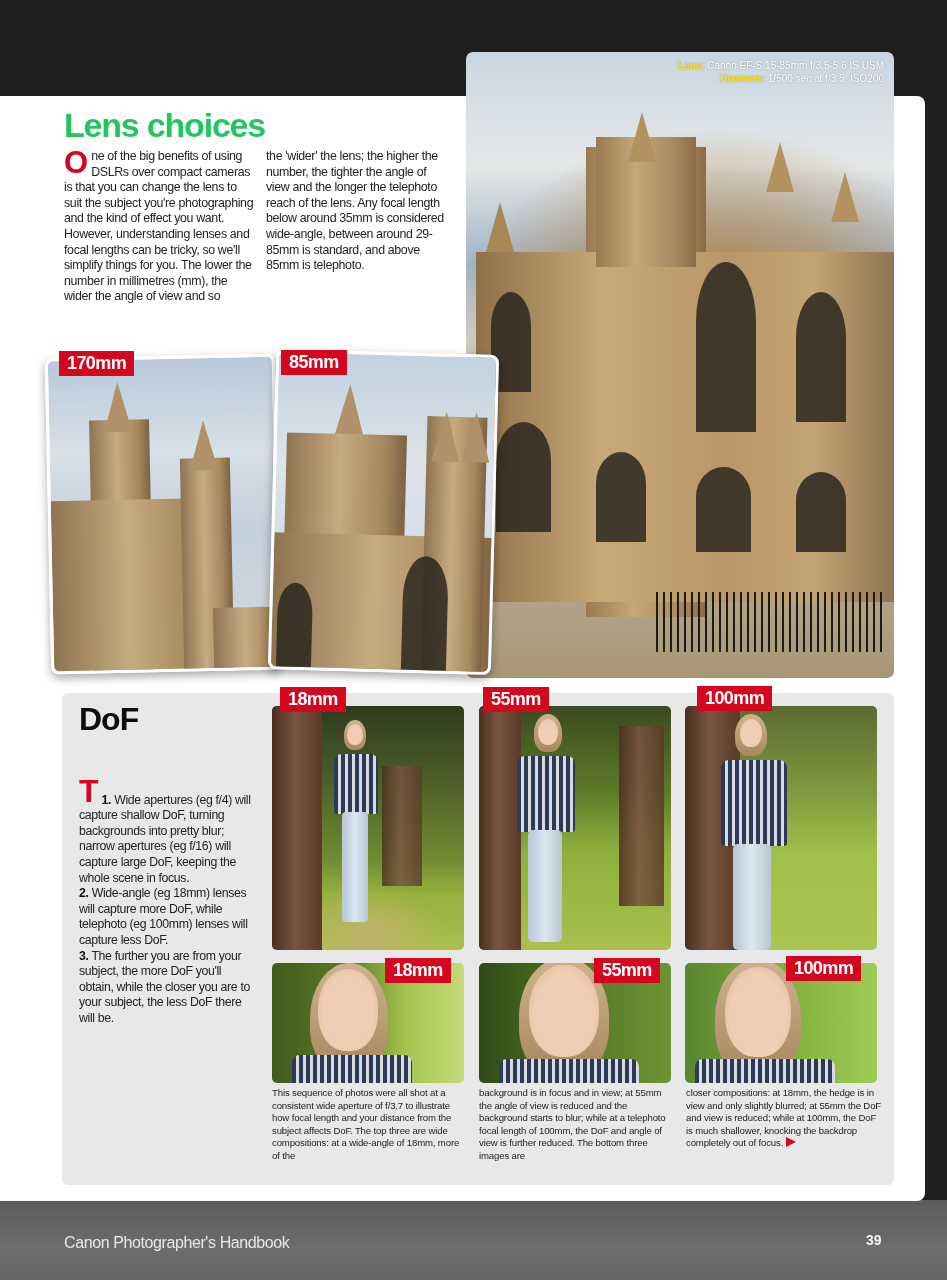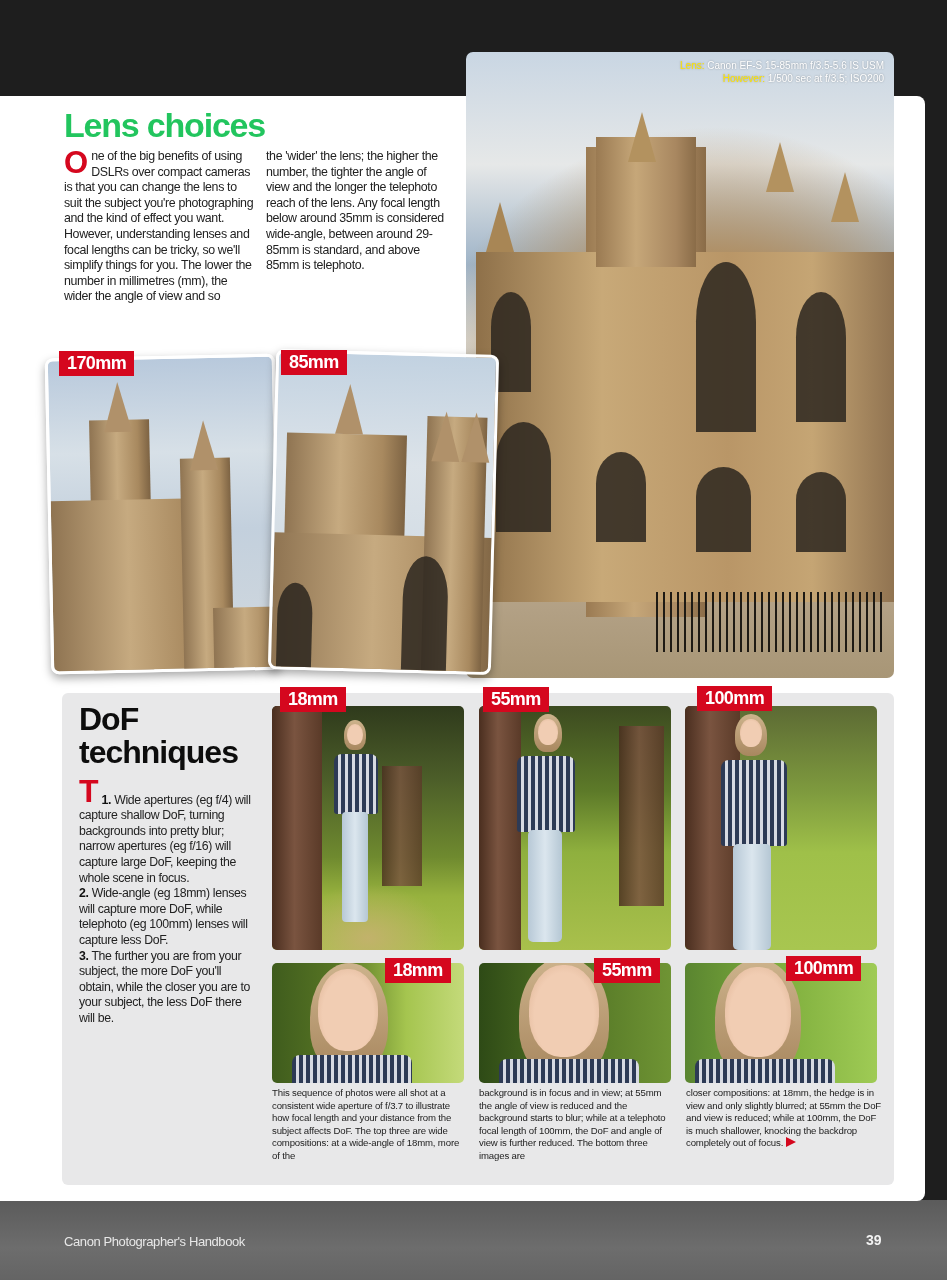--- a/index.html
+++ b/index.html
@@ -19,21 +19,21 @@
 
   
   .main-photo{position:absolute;left:466px;top:52px;width:428px;height:626px;border-radius:7px;overflow:hidden;
     background:
       linear-gradient(180deg,rgba(0,0,0,0) 84%,#b7a58b 84%,#a89676 100%),
       radial-gradient(ellipse 70% 48% at 58% 60%,#c9a978 0%,#b08d5f 55%,rgba(176,141,95,0) 100%),
       linear-gradient(180deg,#c9d6e3 0%,#e6e8e8 18%,#9fb4c8 34%,#dfe4e6 46%,#c8d4df 60%,#cfd8df 100%)}
   .cath{position:absolute;background:linear-gradient(90deg,#9a7a52,#c6a779 40%,#a88760 80%,#8a6c48)}
   .win{position:absolute;background:#2b261f;border-radius:50% 50% 0 0/35% 35% 0 0;opacity:.85}
   .caption-exif{position:absolute;right:10px;top:7px;text-align:right;font-size:10px;line-height:13px;color:#fff;text-shadow:0 0 2px rgba(0,0,0,.35)}
-  .exif-key{color:#ffe500;font-weight:400}
+  .exif-key{color:#ffe500;font-weight:700}
 
   
   .thumb{position:absolute;border:3px solid #fff;border-radius:8px;overflow:hidden;box-shadow:0 4px 10px rgba(0,0,0,.35)}
   .thumb170{left:48px;top:356px;width:230px;height:316px;transform:rotate(-1.2deg);
     background:
       linear-gradient(90deg,rgba(0,0,0,0) 0%,rgba(0,0,0,0) 100%),
       linear-gradient(180deg,#b8c9dc 0%,#d7e0e7 30%,#c3d0dd 55%,#d2d9de 100%)}
   .thumb85{left:272px;top:352px;width:223px;height:320px;transform:rotate(1.5deg);
     background:linear-gradient(180deg,#c2d2e1 0%,#dce3e9 35%,#c9d5df 100%)}
   .tower{position:absolute;background:linear-gradient(90deg,#8f7452,#c6aa80 45%,#a8895f 80%,#7d6343)}
@@ -58,21 +58,21 @@
   .shirt{position:absolute;background:
       repeating-linear-gradient(90deg,#2d3a55 0 4px,#d7dae2 4px 7px),
       #39466a;border-radius:8px 8px 3px 3px}
   .jeans{position:absolute;background:linear-gradient(90deg,#b7c8d6,#dbe6ee 50%,#b5c7d4)}
   .face{position:absolute;border-radius:48% 48% 45% 45%;background:radial-gradient(ellipse at 50% 55%,#f1cdb3 0 60%,#d9ae8e 100%)}
   .hair{position:absolute;border-radius:50% 50% 40% 40%;background:linear-gradient(180deg,#cdb38c,#a8875f)}
 
   .cap{position:absolute;top:1087px;width:196px;font-size:9.6px;line-height:12.6px;color:#222;letter-spacing:-0.15px}
   .arrow{display:inline-block;width:0;height:0;border-top:5px solid transparent;border-bottom:5px solid transparent;border-left:10px solid #d5071e;margin-left:3px;vertical-align:-1px}
 
-  .footer-title{position:absolute;left:64px;top:1234px;font-size:13px;color:#e8e8e8;letter-spacing:-0.4px}
+  .footer-title{position:absolute;left:64px;top:1234px;font-size:16px;color:#e8e8e8;letter-spacing:-0.4px}
   .footer-page{position:absolute;left:866px;top:1232px;font-size:14px;font-weight:700;color:#f2f2f2}
 </style>
 </head>
 <body>
 
 <div class="bottom-bg"></div>
 <div class="page"></div>
 
 <h1 class="h1">Lens choices</h1>
 <div class="col col1">
@@ -119,21 +119,20 @@
   <div class="spire" style="left:185px;top:55px"></div>
   <div class="win" style="left:130px;top:200px;width:45px;height:120px"></div>
   <div class="win" style="left:5px;top:230px;width:35px;height:90px"></div>
 </div>
 <div class="tag" style="left:59px;top:351px">170mm</div>
 <div class="tag" style="left:281px;top:350px">85mm</div>
 
 <div class="dof-panel"></div>
 <h2 class="h2">
   <span>DoF</span><br>
-  <span>techniques</span>
 </h2>
 <div class="dof-text">
   <span class="dropcap dropcap-t">T</span><br>
   <b>1.</b> <span>Wide apertures (eg f/4) will capture shallow DoF, turning backgrounds into pretty blur; narrow apertures (eg f/16) will capture large DoF, keeping the whole scene in focus.</span><br>
   <b>2.</b> <span>Wide-angle (eg 18mm) lenses will capture more DoF, while telephoto (eg 100mm) lenses will capture less DoF.</span><br>
   <b>3.</b> <span>The further you are from your subject, the more DoF you'll obtain, while the closer you are to your subject, the less DoF there will be.</span>
 </div>
 
 <div class="photo p-wide" style="left:272px">
   <div class="trunk" style="left:0;top:0;width:50px;height:244px"></div>

